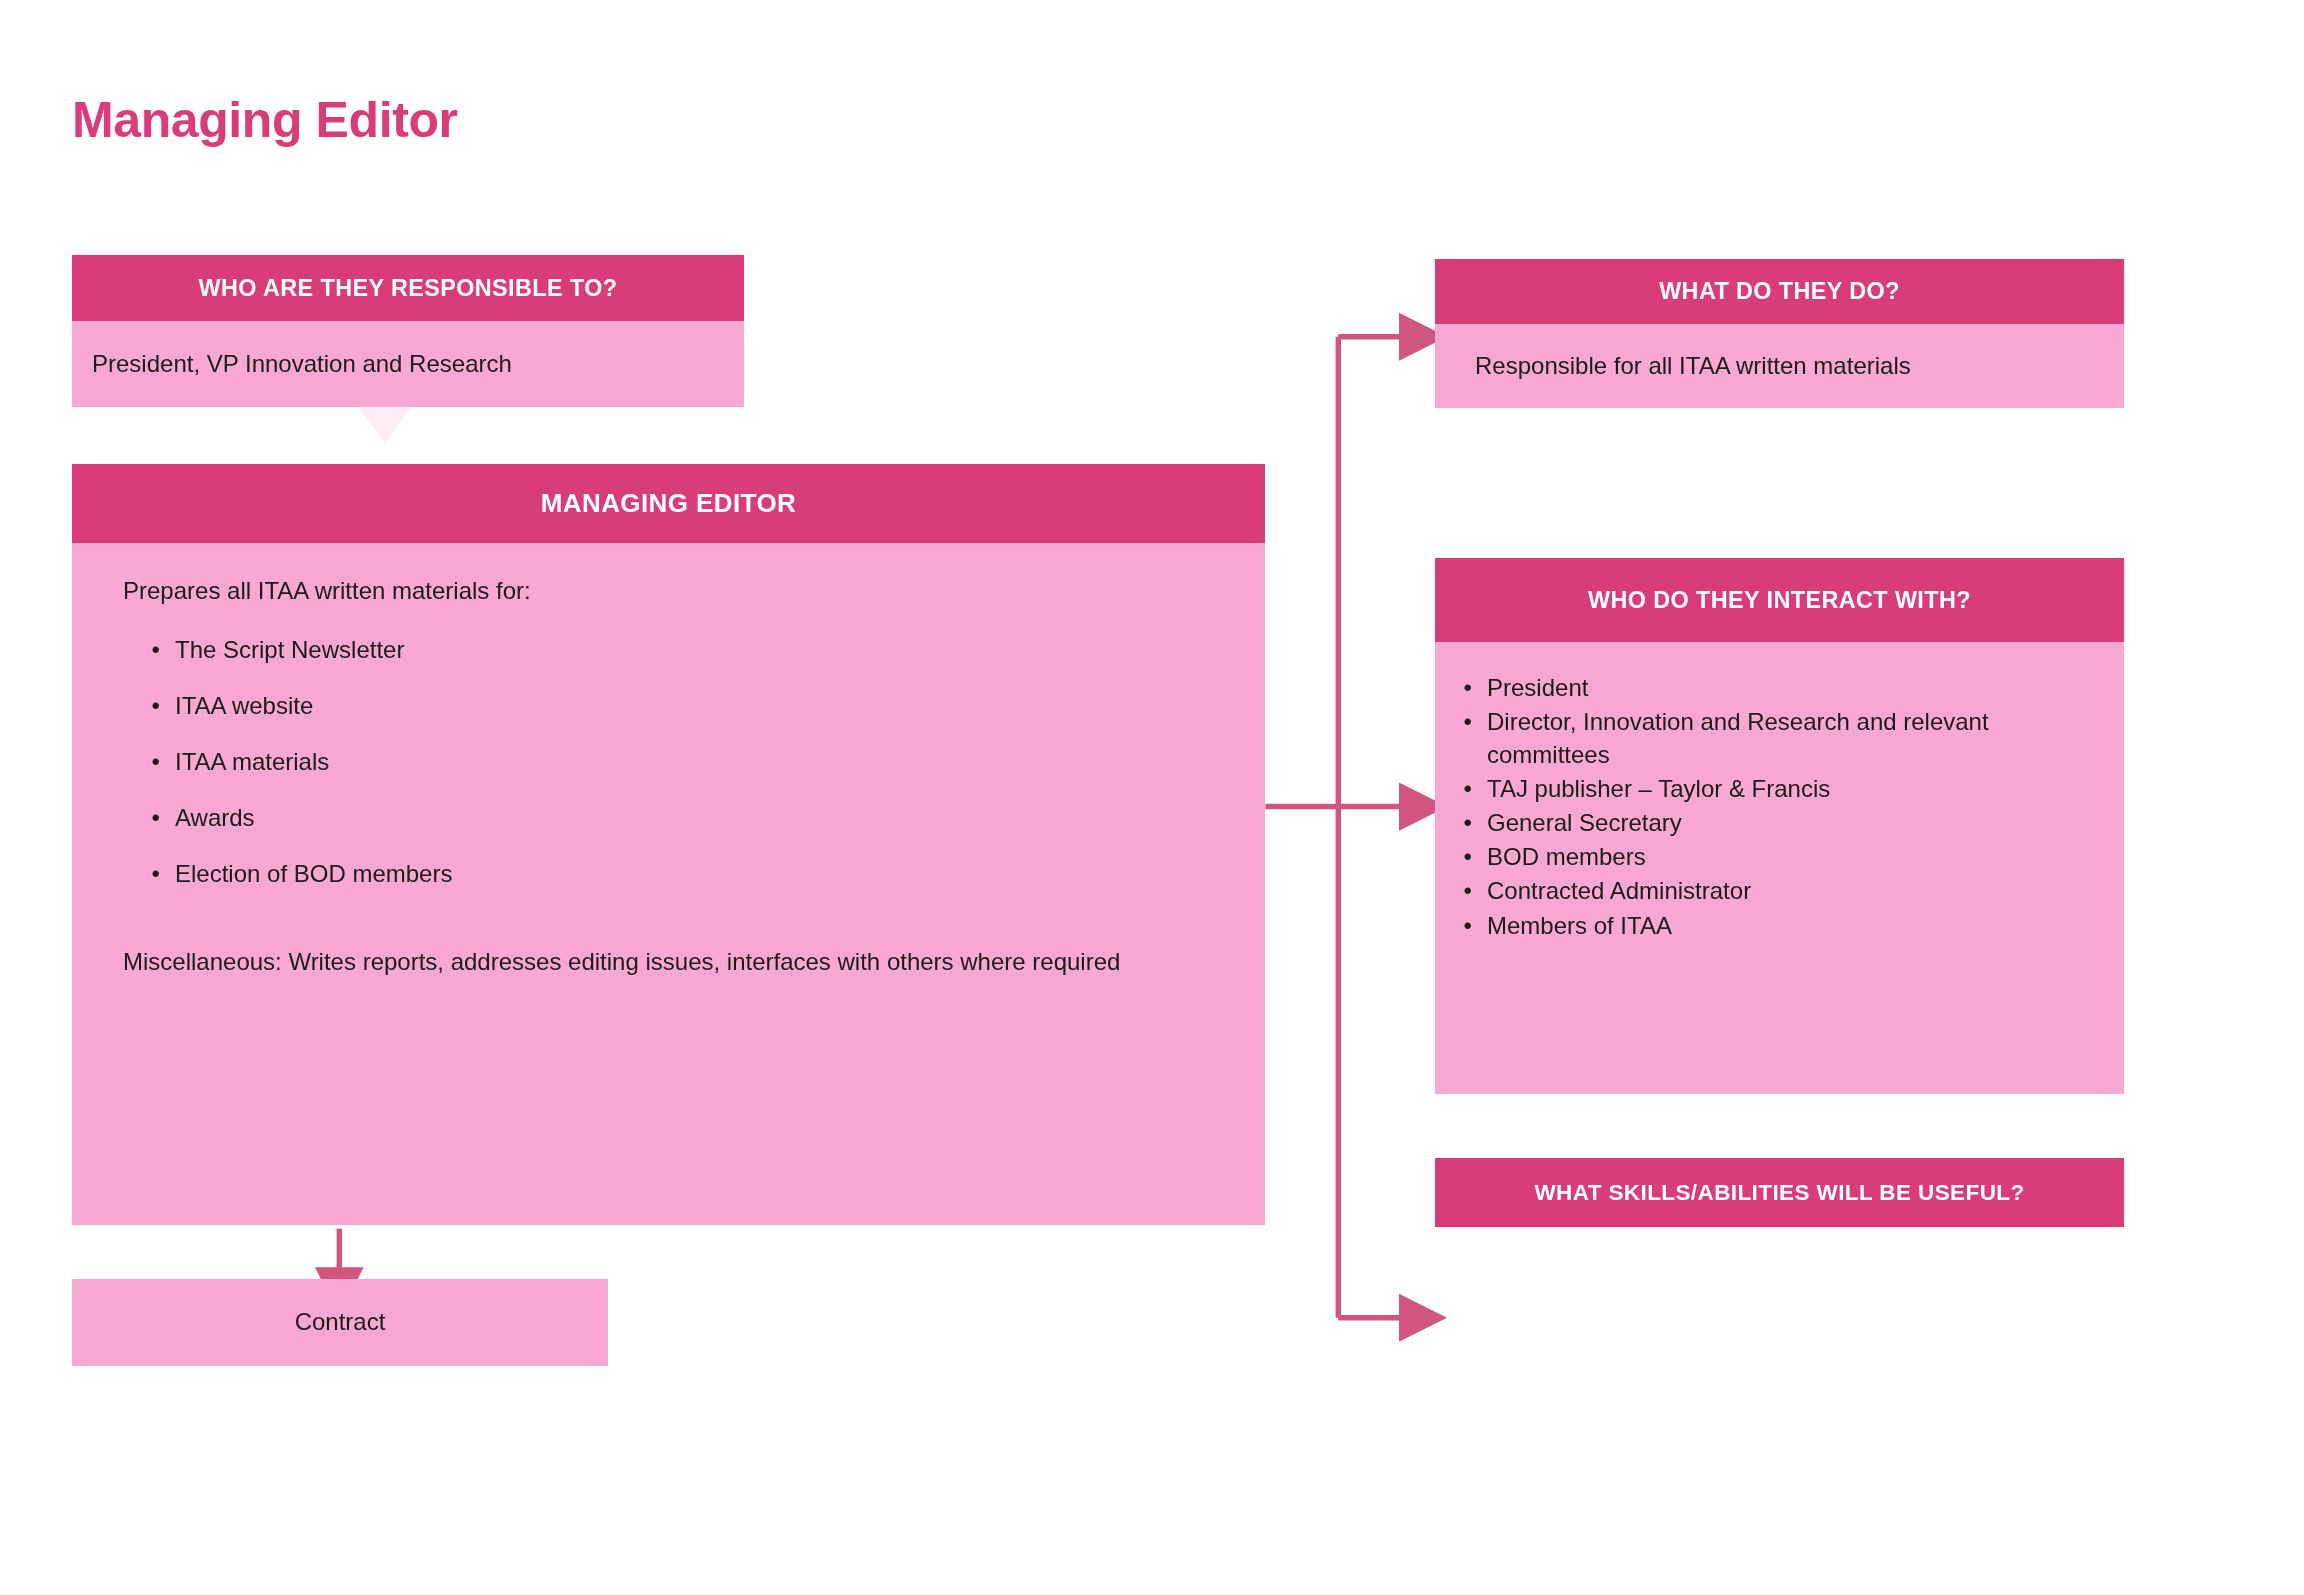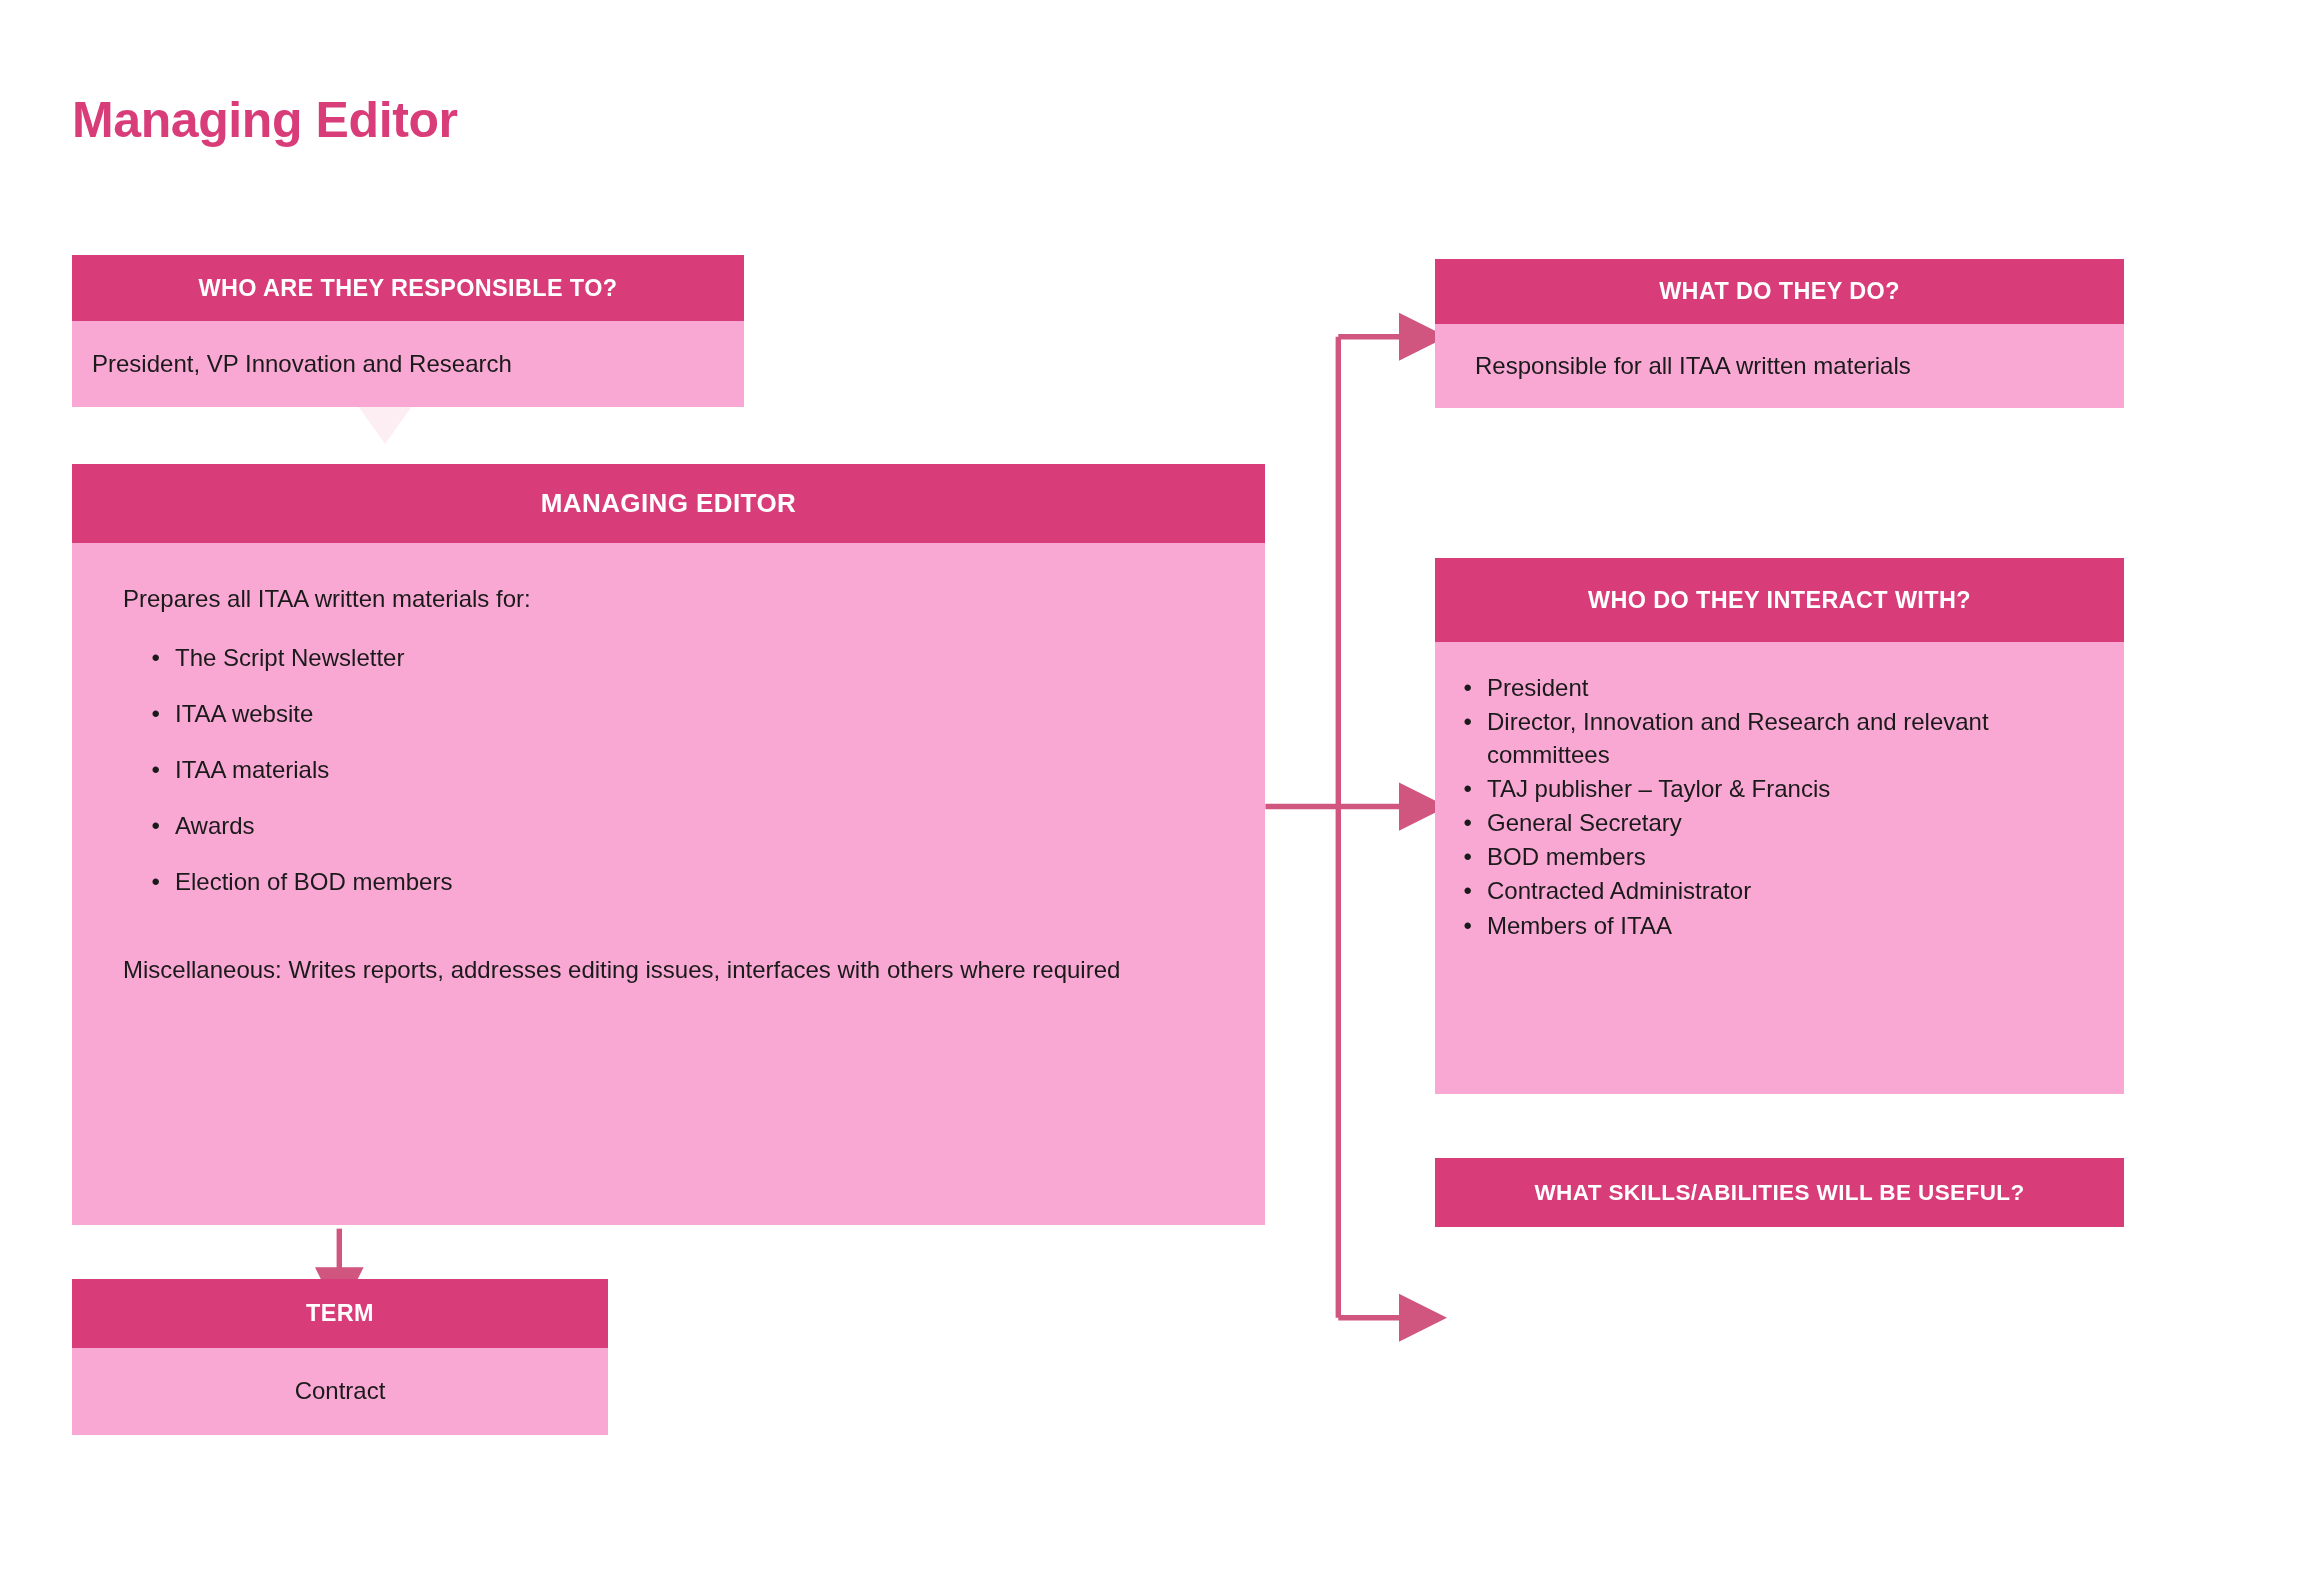--- a/index.html
+++ b/index.html
@@ -95,21 +95,21 @@
     top: 406px;
     width: 0;
     height: 0;
     border-left: 27px solid transparent;
     border-right: 27px solid transparent;
     border-top: 38px solid #fdeef4;
   }
 
   #me-card         { left: 72px;  top: 464px; width: 1193px; }
   #me-card .card-header { height: 79px; font-size: 26px; }
-  #me-card .card-body   { height: 682px; padding: 40px 54px 0 51px; }
+  #me-card .card-body   { height: 682px; padding: 32px 54px 0 51px; }
   #me-card .lead { margin: 0 0 27px 0; }
   #me-card ul.bullets li { margin-bottom: 23.4px; }
   #me-card .para { margin: 20px 0 0 0; }
   #me-card .para.second { margin-top: 56px; }
 
   #term-card       { left: 72px;  top: 1279px; width: 536px; }
   #term-card .card-header { height: 69px; }
   #term-card .card-body   { height: 87px; }
 
   
@@ -178,21 +178,20 @@
         <li>ITAA website</li>
         <li>ITAA materials</li>
         <li>Awards</li>
         <li>Election of BOD members</li>
       </ul>
       <p class="para second">Miscellaneous: Writes reports, addresses editing issues, interfaces with others where required</p>
     </div>
   </div>
 
   <div id="term-card" class="card">
-    <div class="card-header">TERM</div>
     <div class="card-body center">Contract</div>
   </div>
 
   <div id="do-card" class="card">
     <div class="card-header">WHAT DO THEY DO?</div>
     <div class="card-body">Responsible for all ITAA written materials</div>
   </div>
 
   <div id="interact-card" class="card">
     <div class="card-header">WHO DO THEY INTERACT WITH?</div>

